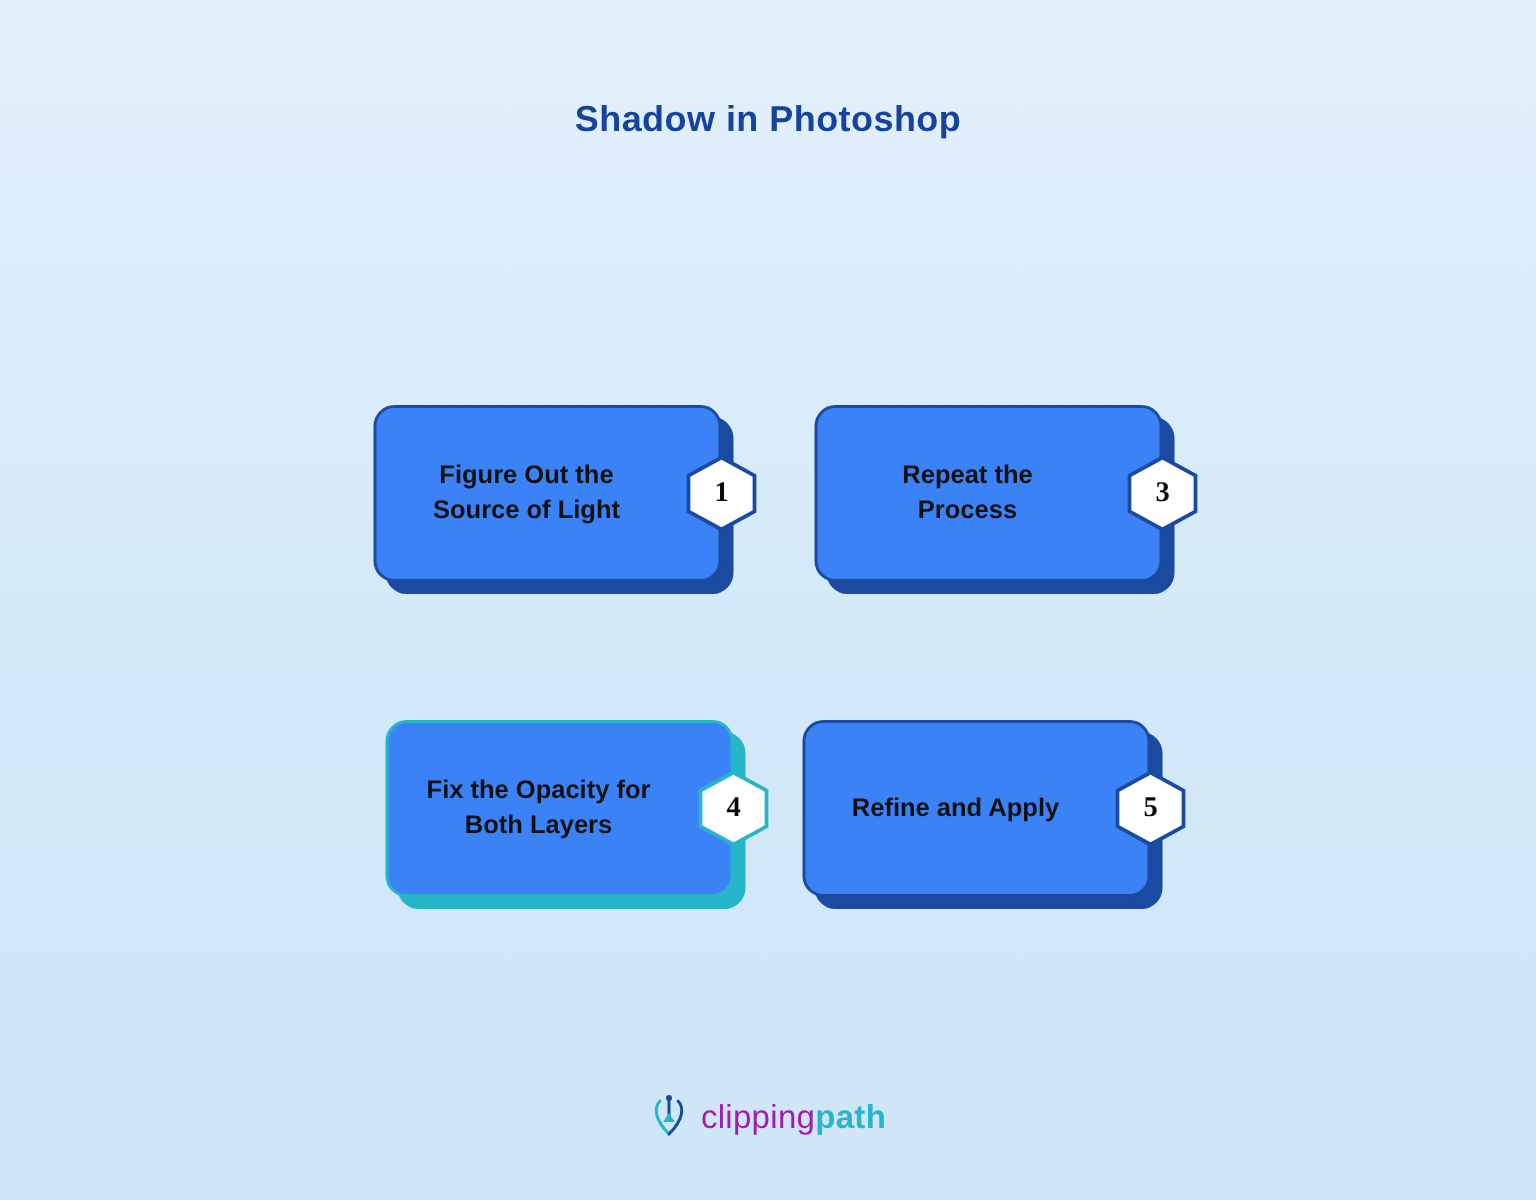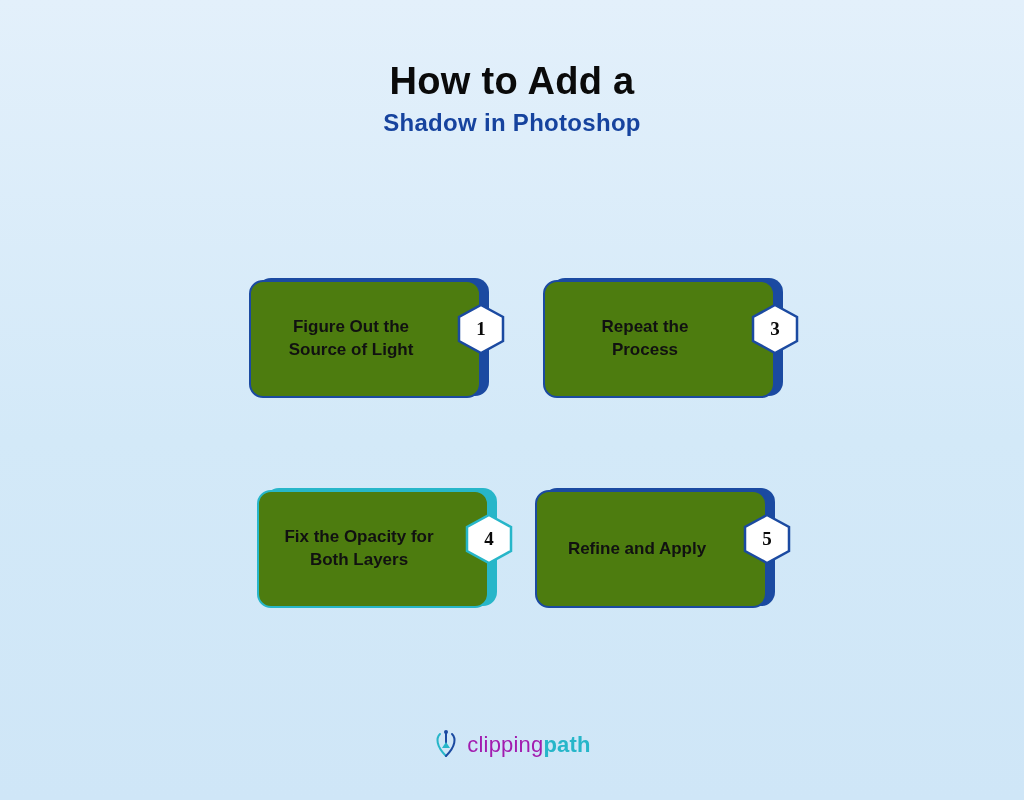--- a/index.html
+++ b/index.html
@@ -42,27 +42,26 @@
   .card .shadowbox {
     position: absolute;
     top: 8px; left: 8px;
     width: 100%; height: 100%;
     border-radius: 14px;
   }
   .card .face {
     position: absolute;
     top: 0; left: 0;
     width: 100%; height: 100%;
-    background: #4d7c0f;
+    background: #3b82f6;
     border-radius: 14px;
     border: 2.5px solid;
     display: flex;
     align-items: center;
     padding: 0 52px 0 24px;
-    margin-top: 10px;
   }
   .card .face .text {
     font-size: 17px;
     font-weight: 600;
     color: #111;
     line-height: 1.35;
     text-align: center;
     width: 100%;
   }
   .card .hex {
@@ -110,21 +109,20 @@
     letter-spacing: .2px;
   }
   .footer .brand .c1 { color: #a21caf; font-weight:400;}
   .footer .brand .c2 { color: #27b6c9; font-weight:600;margin-top:20px;}
   .footer svg { display:block; }
 </style>
 </head>
 <body>
 
 <div class="title-block">
-  <div class="title-line1">How to Add a</div>
   <div class="title-line2">Shadow in Photoshop</div>
 </div>
 
 <div class="rows row1">
 
   <div class="card scheme-navy">
     <div class="shadowbox"></div>
     <div class="face">
       <div class="text">Figure Out the Source of Light</div>
     </div>

